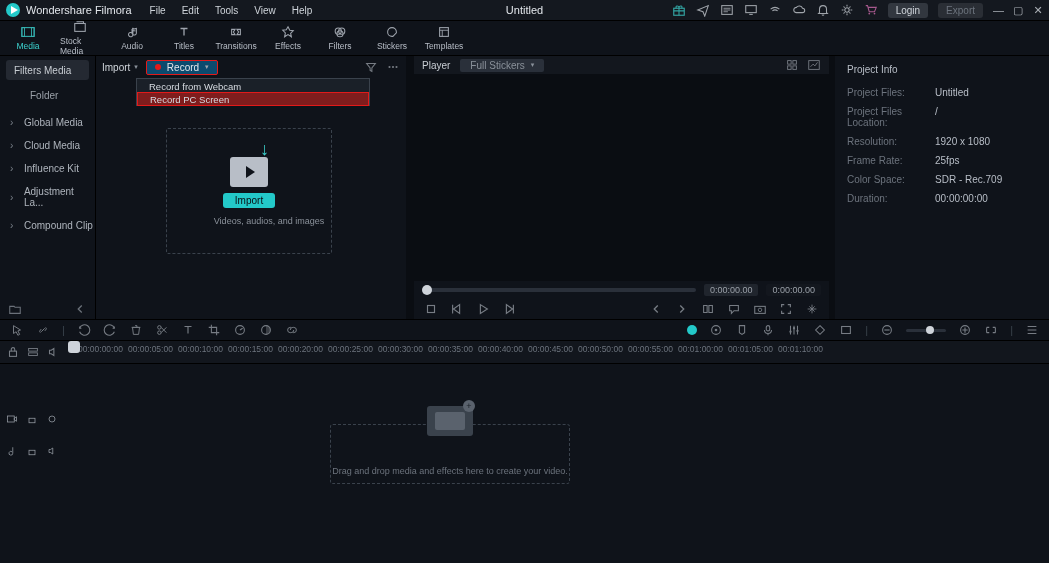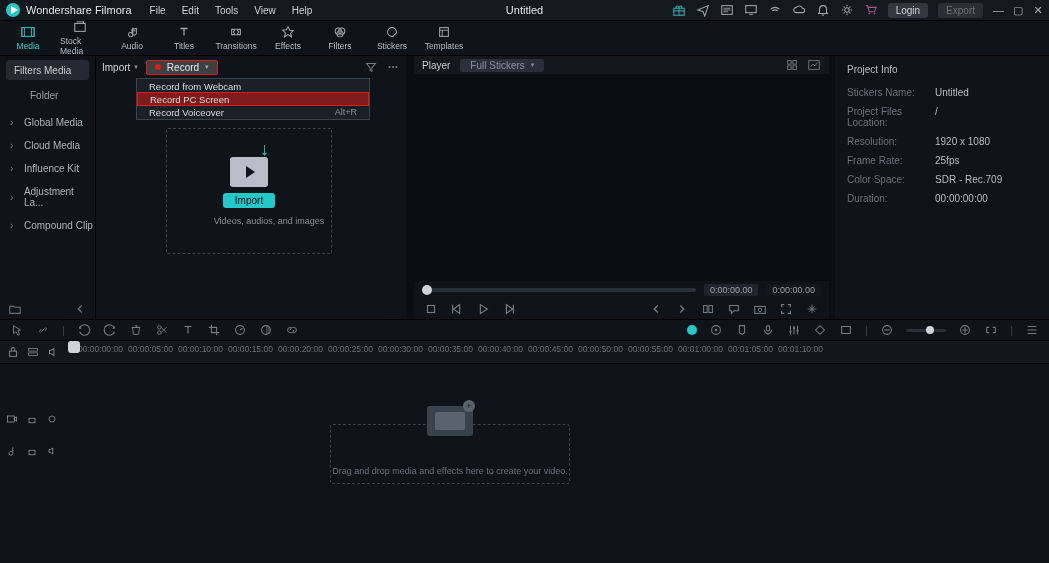--- a/index.html
+++ b/index.html
@@ -31,21 +31,21 @@
   .side-item { font-size: 10px; color: #aeb4bc; padding: 6px 0 6px 10px; display: flex; align-items: center; gap: 6px; cursor: pointer; }
   .side-item::before { content: "›"; color: #7a818a; width: 8px; }
   .side-spacer { flex: 1; }
   .side-foot { height: 20px; display: flex; justify-content: space-between; padding: 0 8px; align-items: center; }
 
   
   .media-panel { width: 310px; background: #0f131a; position: relative; }
   .mp-bar { height: 22px; display: flex; align-items: center; padding: 0 6px; gap: 8px; }
   .imp-btn { font-size: 10px; color: #cfd4da; display: flex; align-items: center; gap: 4px; cursor: pointer; }
   .imp-btn::after { content: "▾"; font-size: 7px; color: #8a919a; }
-  .rec-btn { border: 1px solid #e21a1a; background: #404040; padding: 1px 8px; border-radius: 2px; display: flex; align-items: center; gap: 6px; font-size: 10px; color: #e2e6eb; cursor: pointer; }
+  .rec-btn { border: 1px solid #e21a1a; background: #0c4a6e; padding: 1px 8px; border-radius: 2px; display: flex; align-items: center; gap: 6px; font-size: 10px; color: #e2e6eb; cursor: pointer; }
   .rec-dot { width: 6px; height: 6px; border-radius: 50%; background: #e21a1a; }
   .rec-car { font-size: 7px; color: #a0a6af; }
   .mp-tools { margin-left: auto; display: flex; gap: 8px; color: #9aa0a8; }
   .dropdown { position: absolute; top: 22px; left: 40px; width: 234px; background: #1a2028; border: 1px solid #3a424c; z-index: 10; }
   .dd-item { height: 14px; font-size: 9.5px; color: #d7dbe1; padding: 0 12px; display: flex; align-items: center; justify-content: space-between; cursor: pointer; }
   .dd-item.hl { border: 1px solid #e21a1a; background: #7f1d1d; margin: -1px 0; }
   .dd-item .sc { color: #8a919a; font-size: 9px; }
   .dropzone { position: absolute; top: 72px; left: 70px; width: 166px; height: 126px; border: 1px dashed #3a424c; border-radius: 2px; display: flex; flex-direction: column; align-items: center; justify-content: center; gap: 6px; }
   .dz-clip { width: 38px; height: 30px; background: #b8bec7; border-radius: 3px; display: flex; align-items: center; justify-content: center; position: relative; }
   .dz-clip::before { content: ""; border-left: 9px solid #0f131a; border-top: 6px solid transparent; border-bottom: 6px solid transparent; margin-left: 3px; }
@@ -263,24 +263,20 @@
     </div>
     <div class="dropdown">
       <div class="dd-item">
           <span>Record from Webcam</span>
           <span class="sc"></span>
         </div>
       <div class="dd-item hl">
           <span>Record PC Screen</span>
           <span class="sc"></span>
         </div>
-      <div class="dd-item">
-          <span>Record Voiceover</span>
-          <span class="sc">Alt+R</span>
-        </div>
     </div>
     <div class="dropzone">
       <div style="position:relative">
         <div class="dz-arrow"></div>
         <div class="dz-clip"></div>
       </div>
       <div class="dz-btn">Import</div>
       <div class="dz-hint">Videos, audios, and images</div>
     </div>
   </div>
@@ -348,21 +344,21 @@
         <svg class="ticon" viewBox="0 0 16 16">
             <path d="M8 3v10M3 8h10M5 5l6 6M11 5l-6 6" stroke="#9aa0a8" stroke-width="1"></path>
           </svg>
       </div>
     </div>
   </div>
 
   <div class="info">
     <div class="info-title">Project Info</div>
     <div class="info-row">
-        <div class="info-k">Stickers Name:</div>
+        <div class="info-k">Project Files:</div>
         <div class="info-v">Untitled</div>
       </div>
     <div class="info-row">
         <div class="info-k">Project Files Location:</div>
         <div class="info-v">/</div>
       </div>
     <div class="info-row">
         <div class="info-k">Resolution:</div>
         <div class="info-v">1920 x 1080</div>
       </div>

